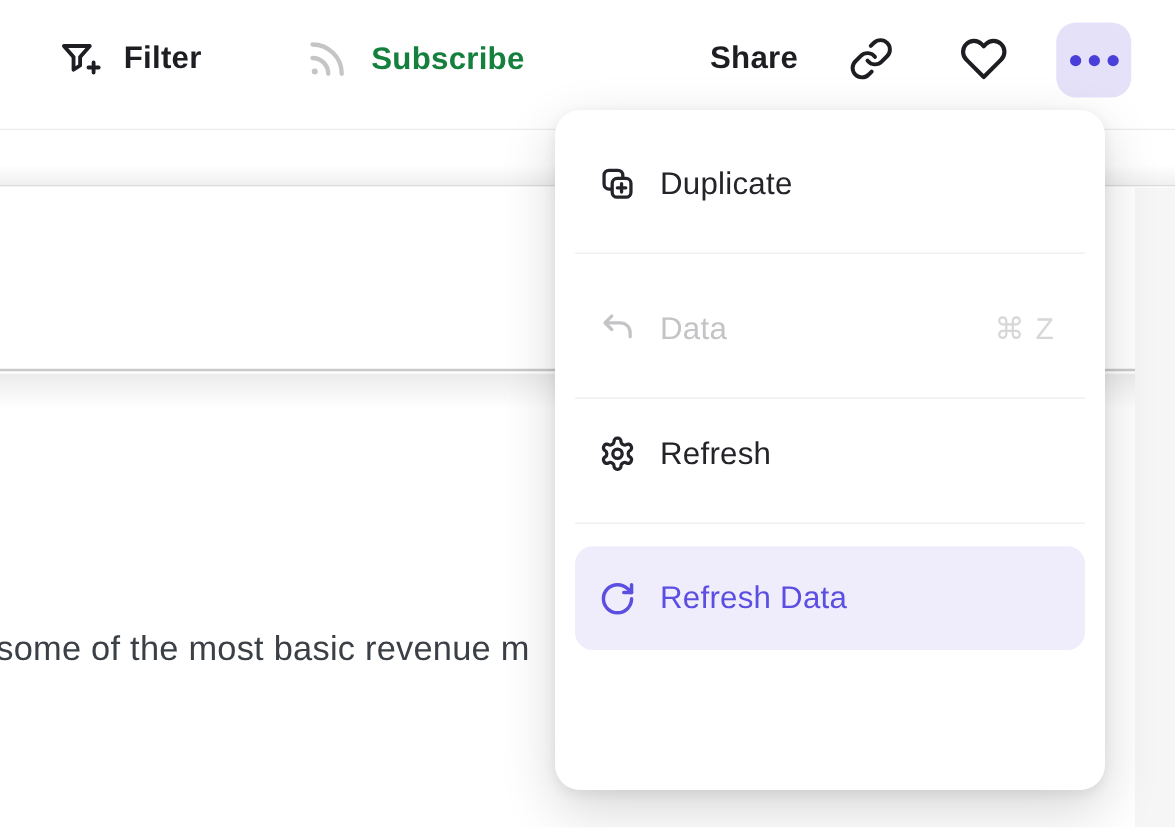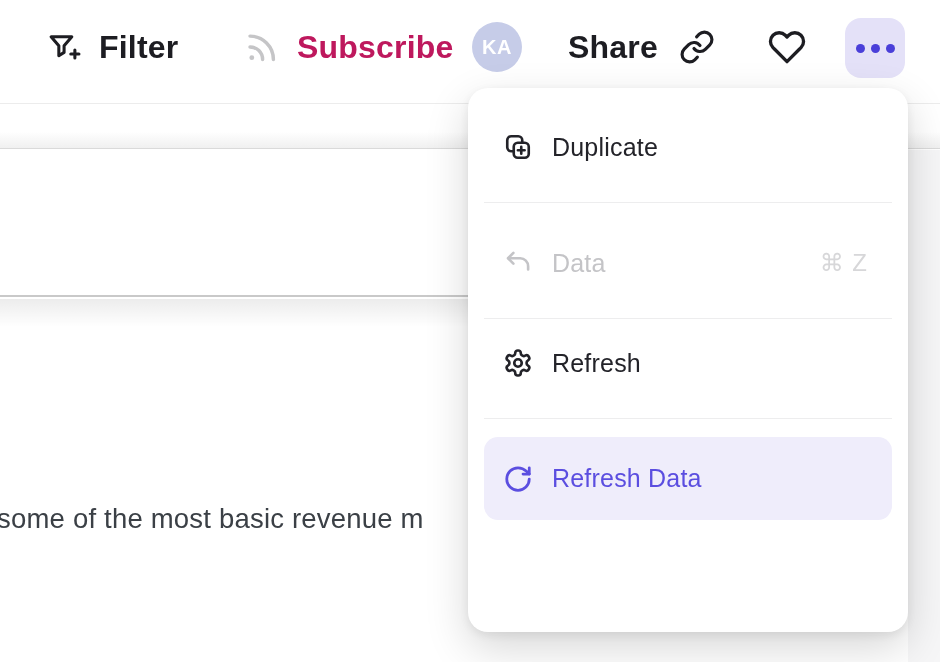--- a/index.html
+++ b/index.html
@@ -47,43 +47,43 @@
   .paragraph-fragment{
     position:absolute;left:-3px;top:502px;width:700px;
     font-size:27.5px;line-height:34px;color:#3b4046;letter-spacing:.2px;
     white-space:nowrap;z-index:1;
   }
 
   
   .tb-item{position:absolute;top:47px;transform:translateY(-50%);
     display:flex;align-items:center;cursor:pointer;background:none;border:none;
     font-family:inherit;}
-  .tb-label{font-size:32px;font-weight:600;letter-spacing:.2px;color:#1d1d22;}
-  .tb-item.muted .tb-label{color:#be185d;text-align:center;}
+  .tb-label{font-size:25px;font-weight:600;letter-spacing:.2px;color:#1d1d22;}
+  .tb-item.muted .tb-label{color:#15803d;text-align:center;}
   .tb-icon{display:block;}
   .filter-btn{left:46px;gap:18px;}
   .subscribe-btn{left:244px;gap:17px;}
   .avatar{
     position:absolute;left:472px;top:22px;width:50px;height:50px;border-radius:50%;
     background:var(--avatar-bg);display:flex;align-items:center;justify-content:center;
     color:#fff;font-size:20px;font-weight:600;letter-spacing:.5px;cursor:pointer;
   }
   .share-btn{left:568px;text-align:center;}
   .link-btn{left:679px;}
   .heart-btn{left:768px;}
   .more-btn{
     position:absolute;left:845px;top:18px;width:60px;height:60px;border-radius:16px;
     background:var(--more-button-bg);border:none;cursor:pointer;
     display:flex;align-items:center;justify-content:center;gap:6px;
   }
   .dot{width:9px;height:9px;border-radius:50%;background:#4a3fd9;}
 
   
   .menu{
-    position:absolute;left:468px;top:88px;width:440px;height:544px;
+    position:absolute;left:444px;top:88px;width:440px;height:544px;
     background:#fff;border-radius:20px;z-index:10;
     box-shadow:0 16px 44px rgba(0,0,0,.16),0 3px 10px rgba(0,0,0,.07);
     padding:20px 16px 16px;
   }
   .menu-item{
     height:76px;display:flex;align-items:center;
     padding:0 24px 0 19px;border-radius:14px;cursor:pointer;
     color:var(--text-primary);
   }
   .menu-item .mi-icon{flex:0 0 30px;margin-right:19px;display:block;}
@@ -121,23 +121,20 @@
 
   <button class="tb-item subscribe-btn muted">
     <svg class="tb-icon" width="36" height="36" viewBox="0 0 24 24" fill="none" stroke="#c5c5c7" stroke-width="2.3">
       <path d="M4 11.6a8.4 8.4 0 0 1 8.4 8.4"></path>
       <path d="M4 4.4A15.6 15.6 0 0 1 19.6 20"></path>
       <circle cx="5.2" cy="18.8" r="1.6" fill="#c5c5c7" stroke="none"></circle>
     </svg>
     <span class="tb-label">Subscribe</span>
   </button>
 
-  <div class="avatar">
-    <span>KA</span>
-  </div>
 
   <button class="tb-item share-btn">
     <span class="tb-label">Share</span>
   </button>
 
   <button class="tb-item link-btn">
     <svg class="tb-icon" width="36" height="36" viewBox="0 0 24 24" fill="none" stroke="#1d1d22" stroke-width="2.1">
       <path d="M10 13a5 5 0 0 0 7.54.54l3-3a5 5 0 0 0-7.07-7.07l-1.72 1.71"></path>
       <path d="M14 11a5 5 0 0 0-7.54-.54l-3 3a5 5 0 0 0 7.07 7.07l1.71-1.71"></path>
     </svg>

